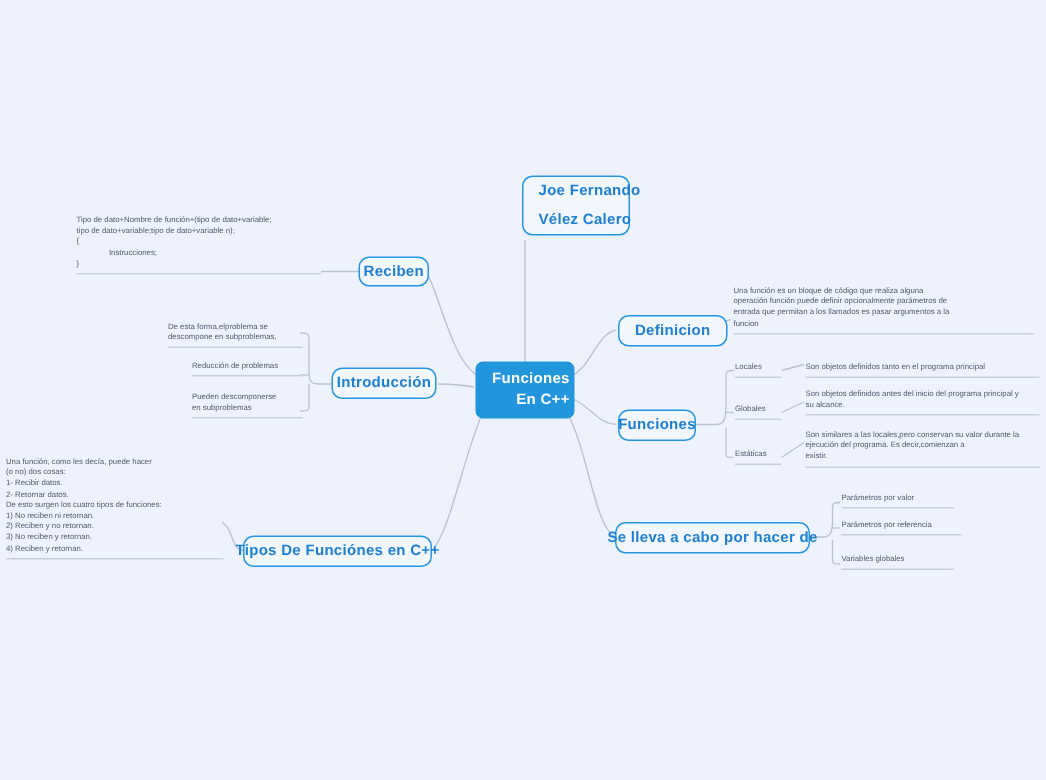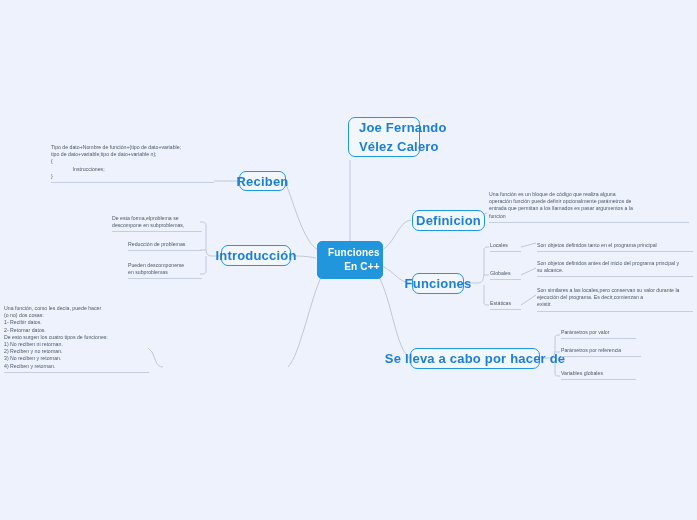--- a/index.html
+++ b/index.html
@@ -31,21 +31,21 @@
     position: absolute;
     box-sizing: border-box;
   }
   
   .box {
     border: 1.4px solid #2196e3;
     border-radius: 7px;
     background: #f2f6fd;
     color: #1b7fd4;
     font-weight: bold;
-    font-size: 13px;
+    font-size: 10px;
     letter-spacing: .2px;
     display: flex;
     align-items: center;
     justify-content: center;
     padding: 3px 8px;
     line-height: 13px;
     white-space: nowrap;
   }
   .box.central {
     background: #2196dd;
@@ -148,20 +148,23 @@
 
   <div class="node box" style="left:221px; top:245px; width:70px; height:21px;align-items:center;">
     <span>Introducción</span>
   </div>
   <div class="leaf" style="left:112px; top:215px; width:90px;">De esta forma,elproblema se
 descompone en subproblemas,</div>
   <div class="leaf" style="left:128px; top:241px; width:74px;">Reducción de problemas</div>
   <div class="leaf" style="left:128px; top:262px; width:74px;">Pueden descomponerse
 en subproblemas</div>
 
+  <div class="node box" style="left:162px; top:357px; width:126px; height:21px;">
+    <span>Tipos De Funciónes en C++</span>
+  </div>
   <div class="leaf" style="left:4px; top:305px; width:145px;">Una función, como les decía, puede hacer
 (o no) dos cosas:
 1- Recibir datos.
 2- Retornar datos.
 De esto surgen los cuatro tipos de funciones:
 1) No reciben ni retornan.
 2) Reciben y no retornan.
 3) No reciben y retornan.
 4) Reciben y retornan.</div>
 

